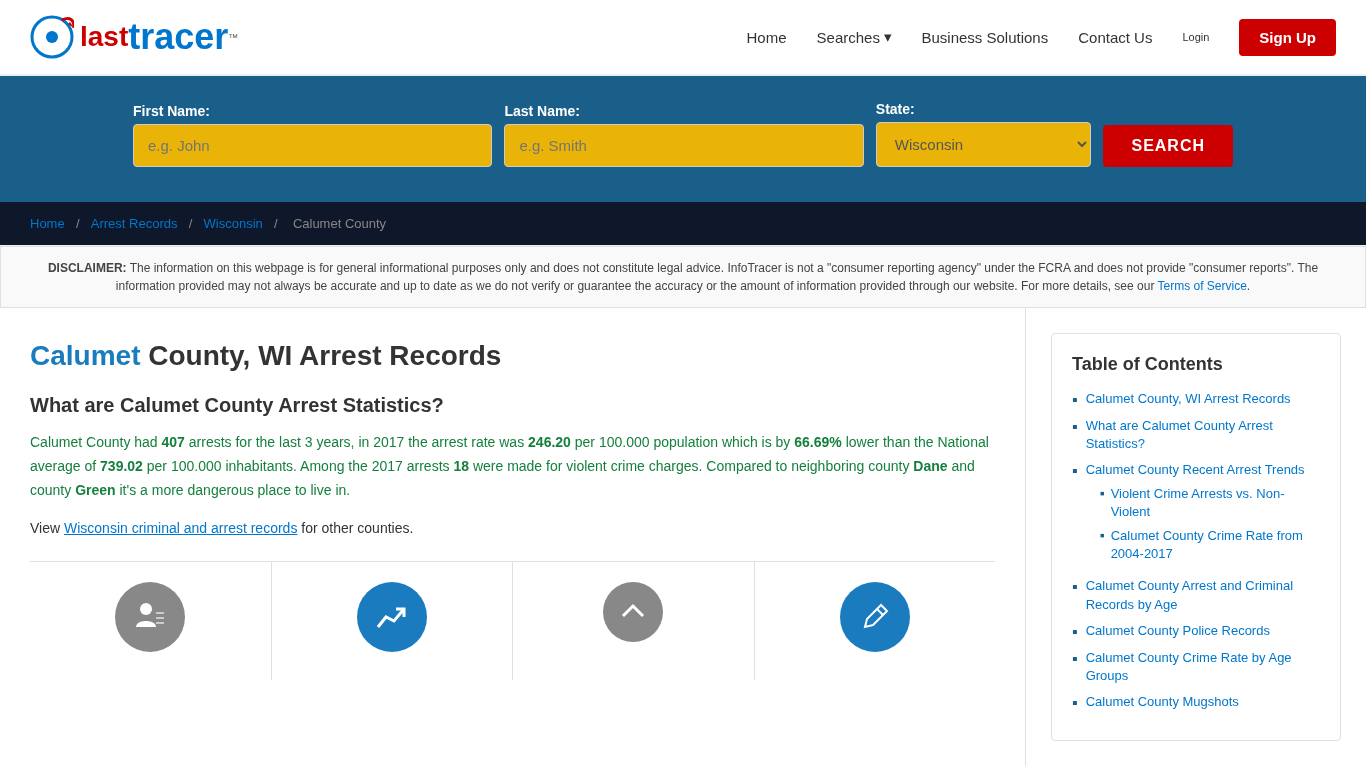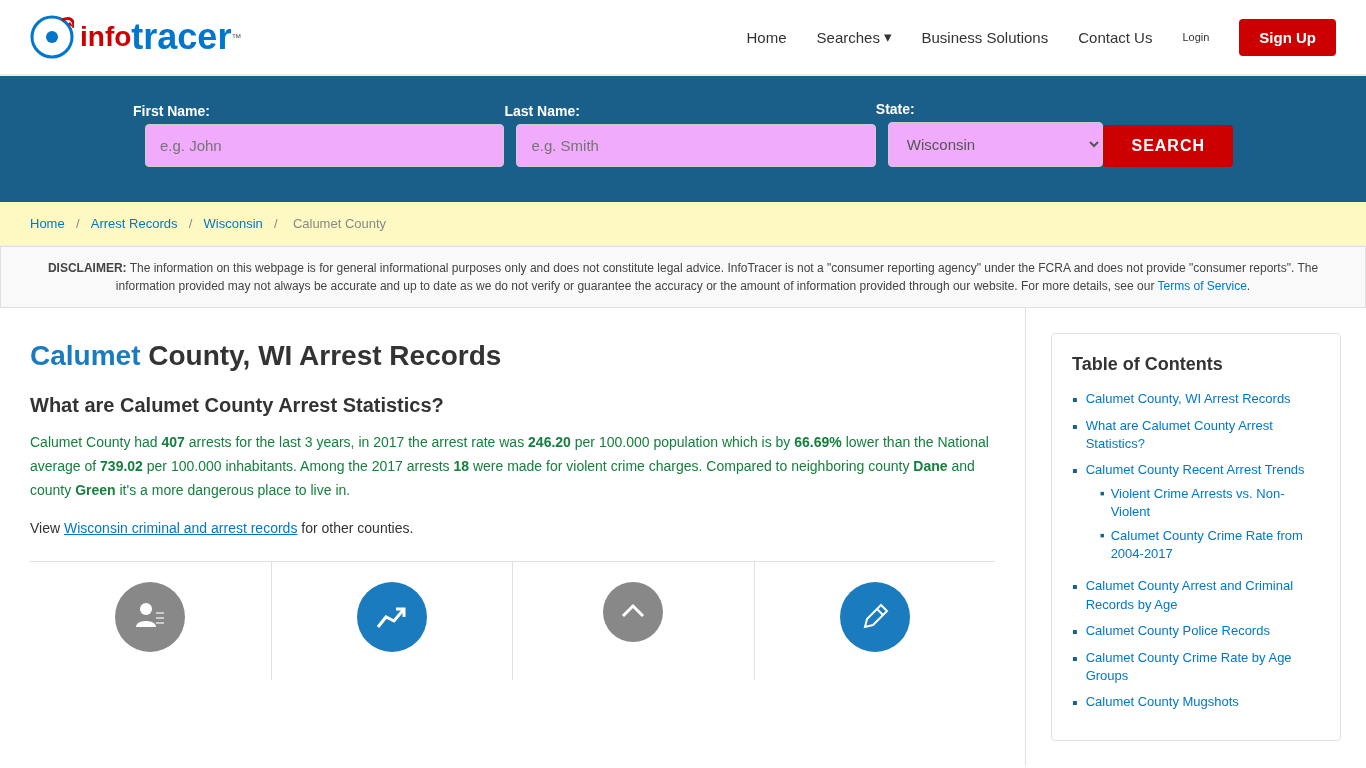--- a/index.html
+++ b/index.html
@@ -82,42 +82,41 @@
     }
     .form-group.first-name { flex: 1; }
     .form-group.last-name { flex: 1; }
     .form-group.state { flex: 0.6; }
     .form-group input, .form-group select {
       padding: 12px 14px;
       border: 1px solid #ccc;
       border-radius: 4px;
       font-size: 15px;
       color: #555;
-      background: #f0abfc;
+      background: #eab308;
       width: 100%;
-      margin-left: 12px;
     }
     .search-btn {
       background: #cc0000;
       color: #fff;
       border: none;
       border-radius: 4px;
       padding: 12px 28px;
       font-size: 16px;
       font-weight: bold;
       cursor: pointer;
       white-space: nowrap;
       letter-spacing: 1px;
       align-self: flex-end;
     }
 
     
     .breadcrumb {
       padding: 14px 30px;
-      background: #fef9c3;
+      background: #0f172a;
       border-bottom: 1px solid #eee;
       font-size: 13px;
       color: #555;
     }
     .breadcrumb a {
       color: #0077cc;
       text-decoration: none;
     }
     .breadcrumb span { color: #888; margin: 0 4px; }
 
@@ -291,21 +290,21 @@
 <body>
 
 <header class="header">
   <div class="logo-area">
     <svg width="44" height="54" viewBox="0 0 44 54" style="margin-right:6px;">
       <circle cx="22" cy="27" r="20" fill="none" stroke="#0077cc" stroke-width="3"></circle>
       <circle cx="22" cy="27" r="6" fill="#0077cc"></circle>
       <path d="M32 10 Q44 5 44 18" stroke="#cc0000" stroke-width="3" fill="none"></path>
       <path d="M38 14 L44 18 L40 12" fill="#cc0000"></path>
     </svg>
-    <span style="font-size:28px; font-weight:bold; color:#cc0000;">info</span>
+    <span style="font-size:28px; font-weight:bold; color:#cc0000;">last</span>
       <span style="font-size:36px; font-weight:bold; color:#0077cc;">tracer</span>
       <span style="font-size:10px; vertical-align:super; color:#555;">™</span>
   </div>
   <nav class="nav">
     <a class="nav-link" href="#">Home</a>
     <a class="nav-link nav-link-searches" href="#">
       <span>Searches</span>
       <span>▾</span>
     </a>
     <a class="nav-link" href="#">Business Solutions</a>

